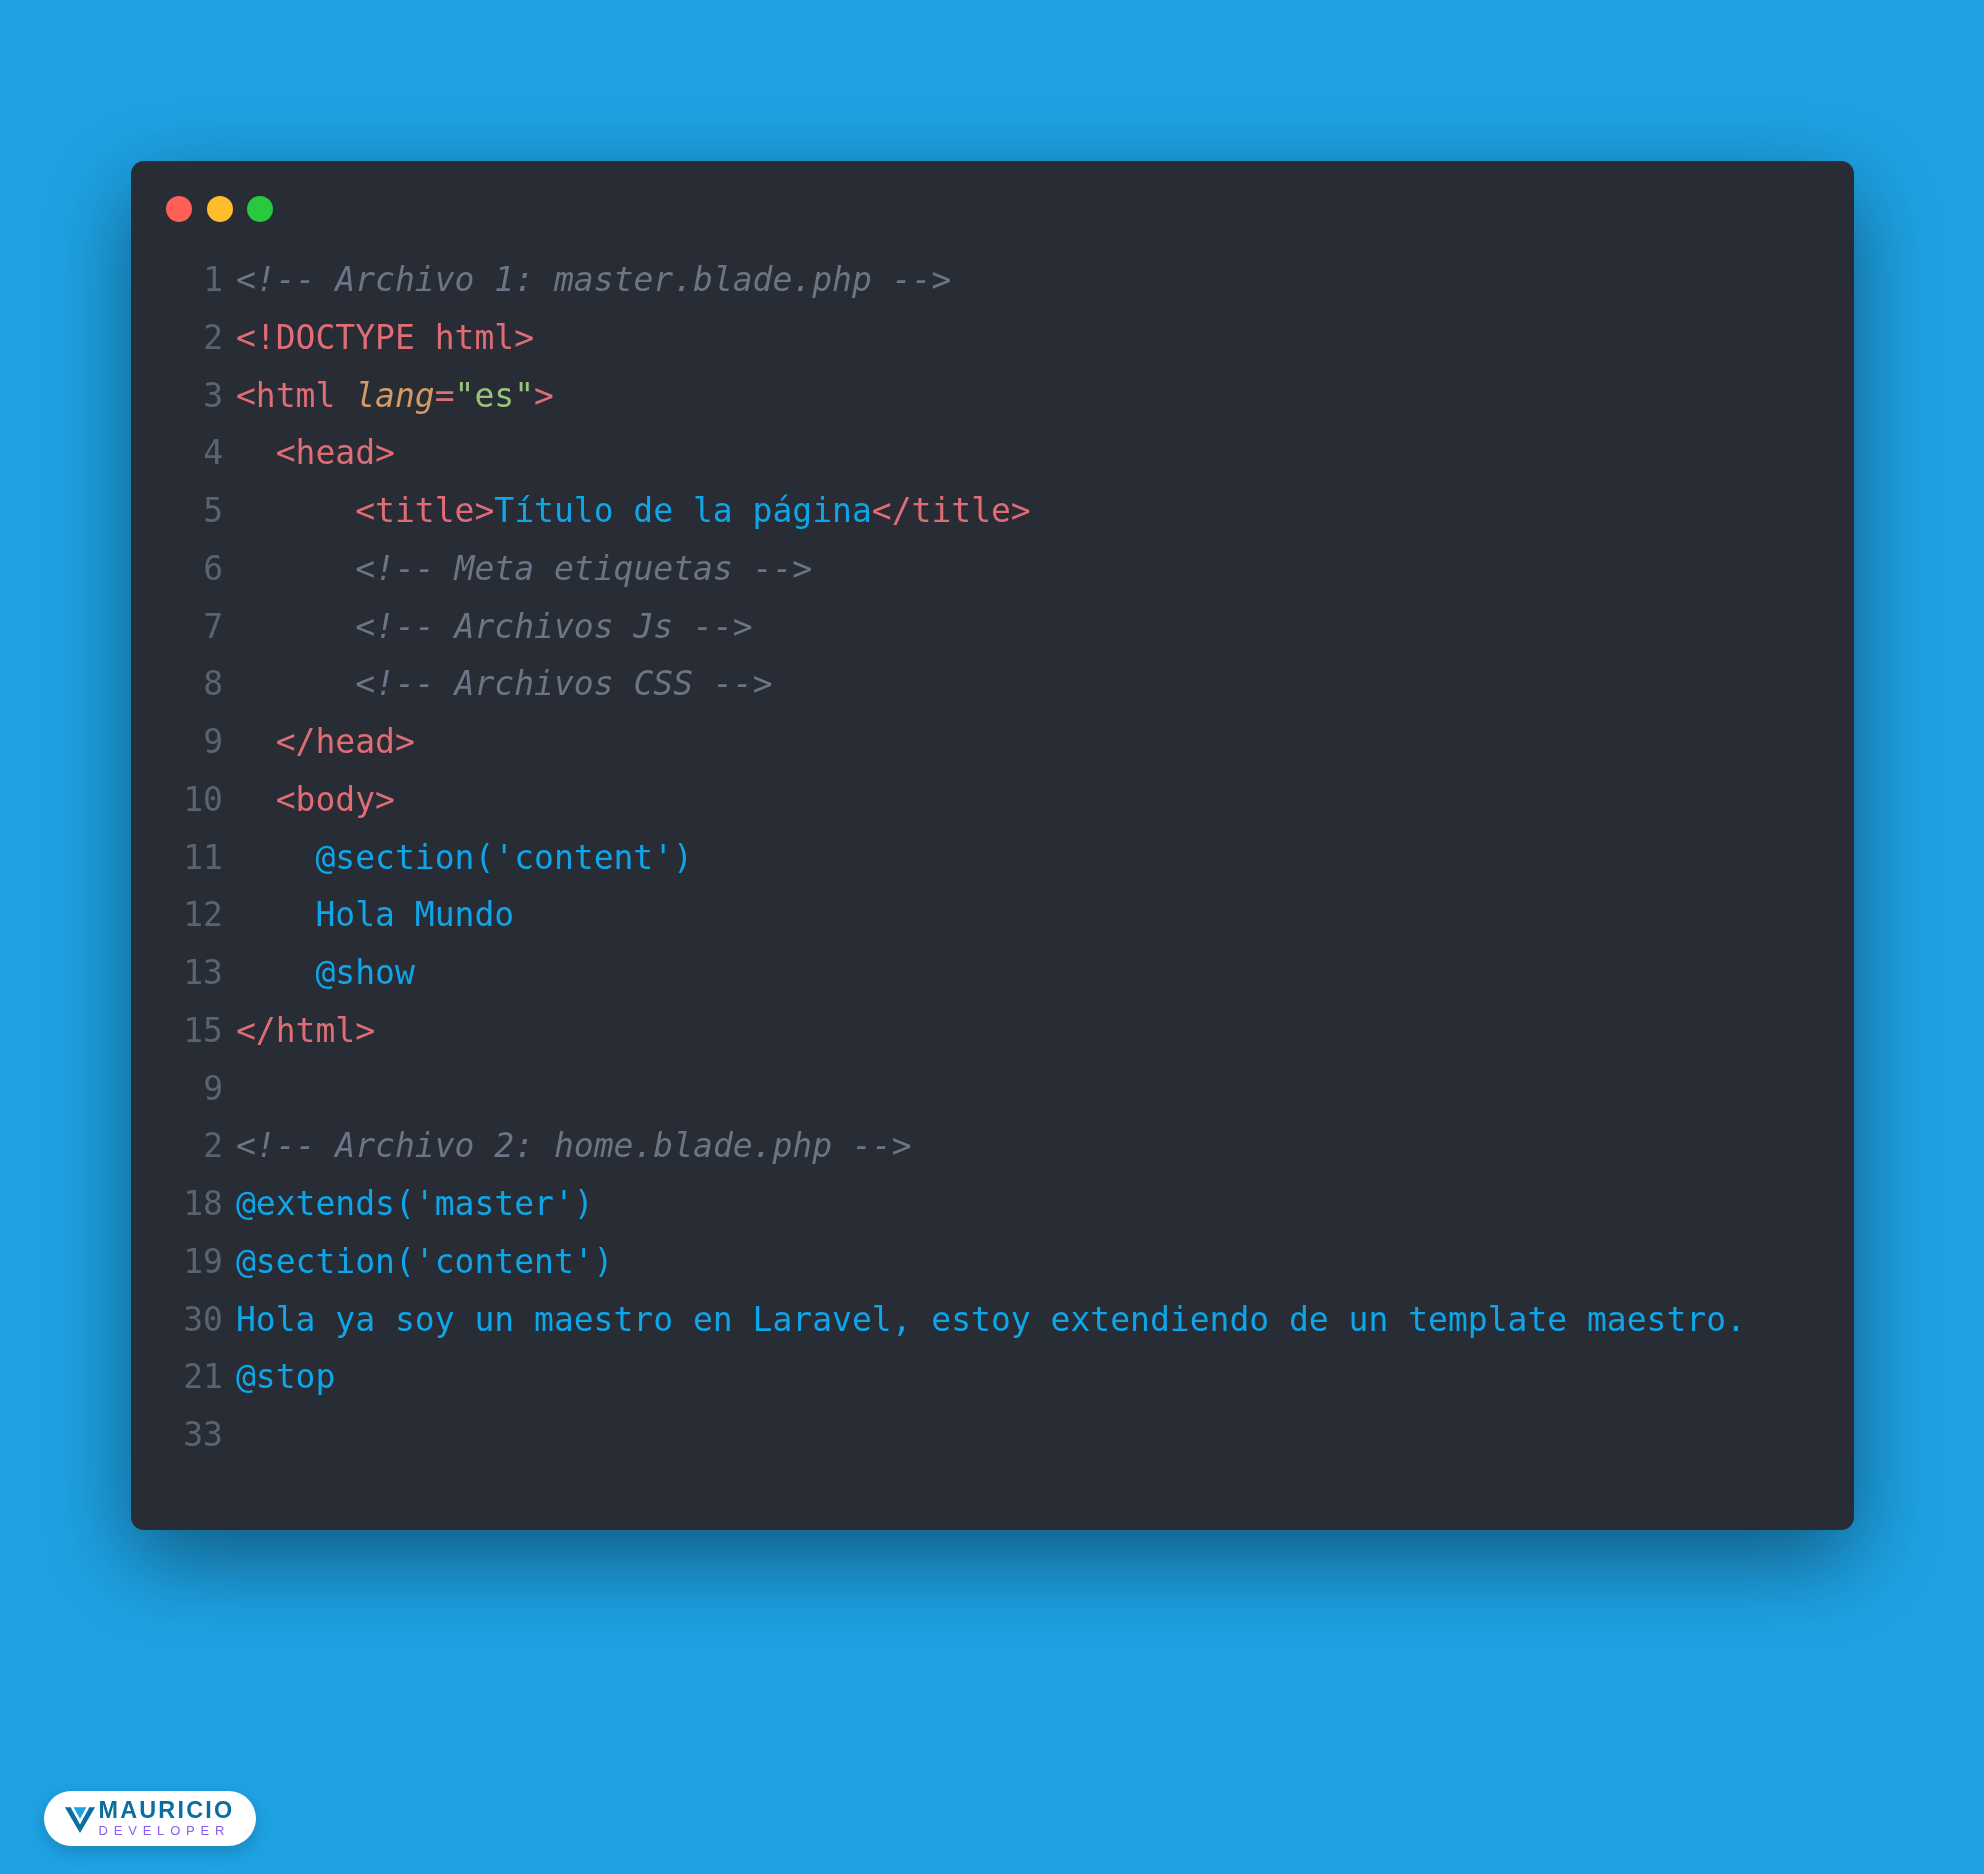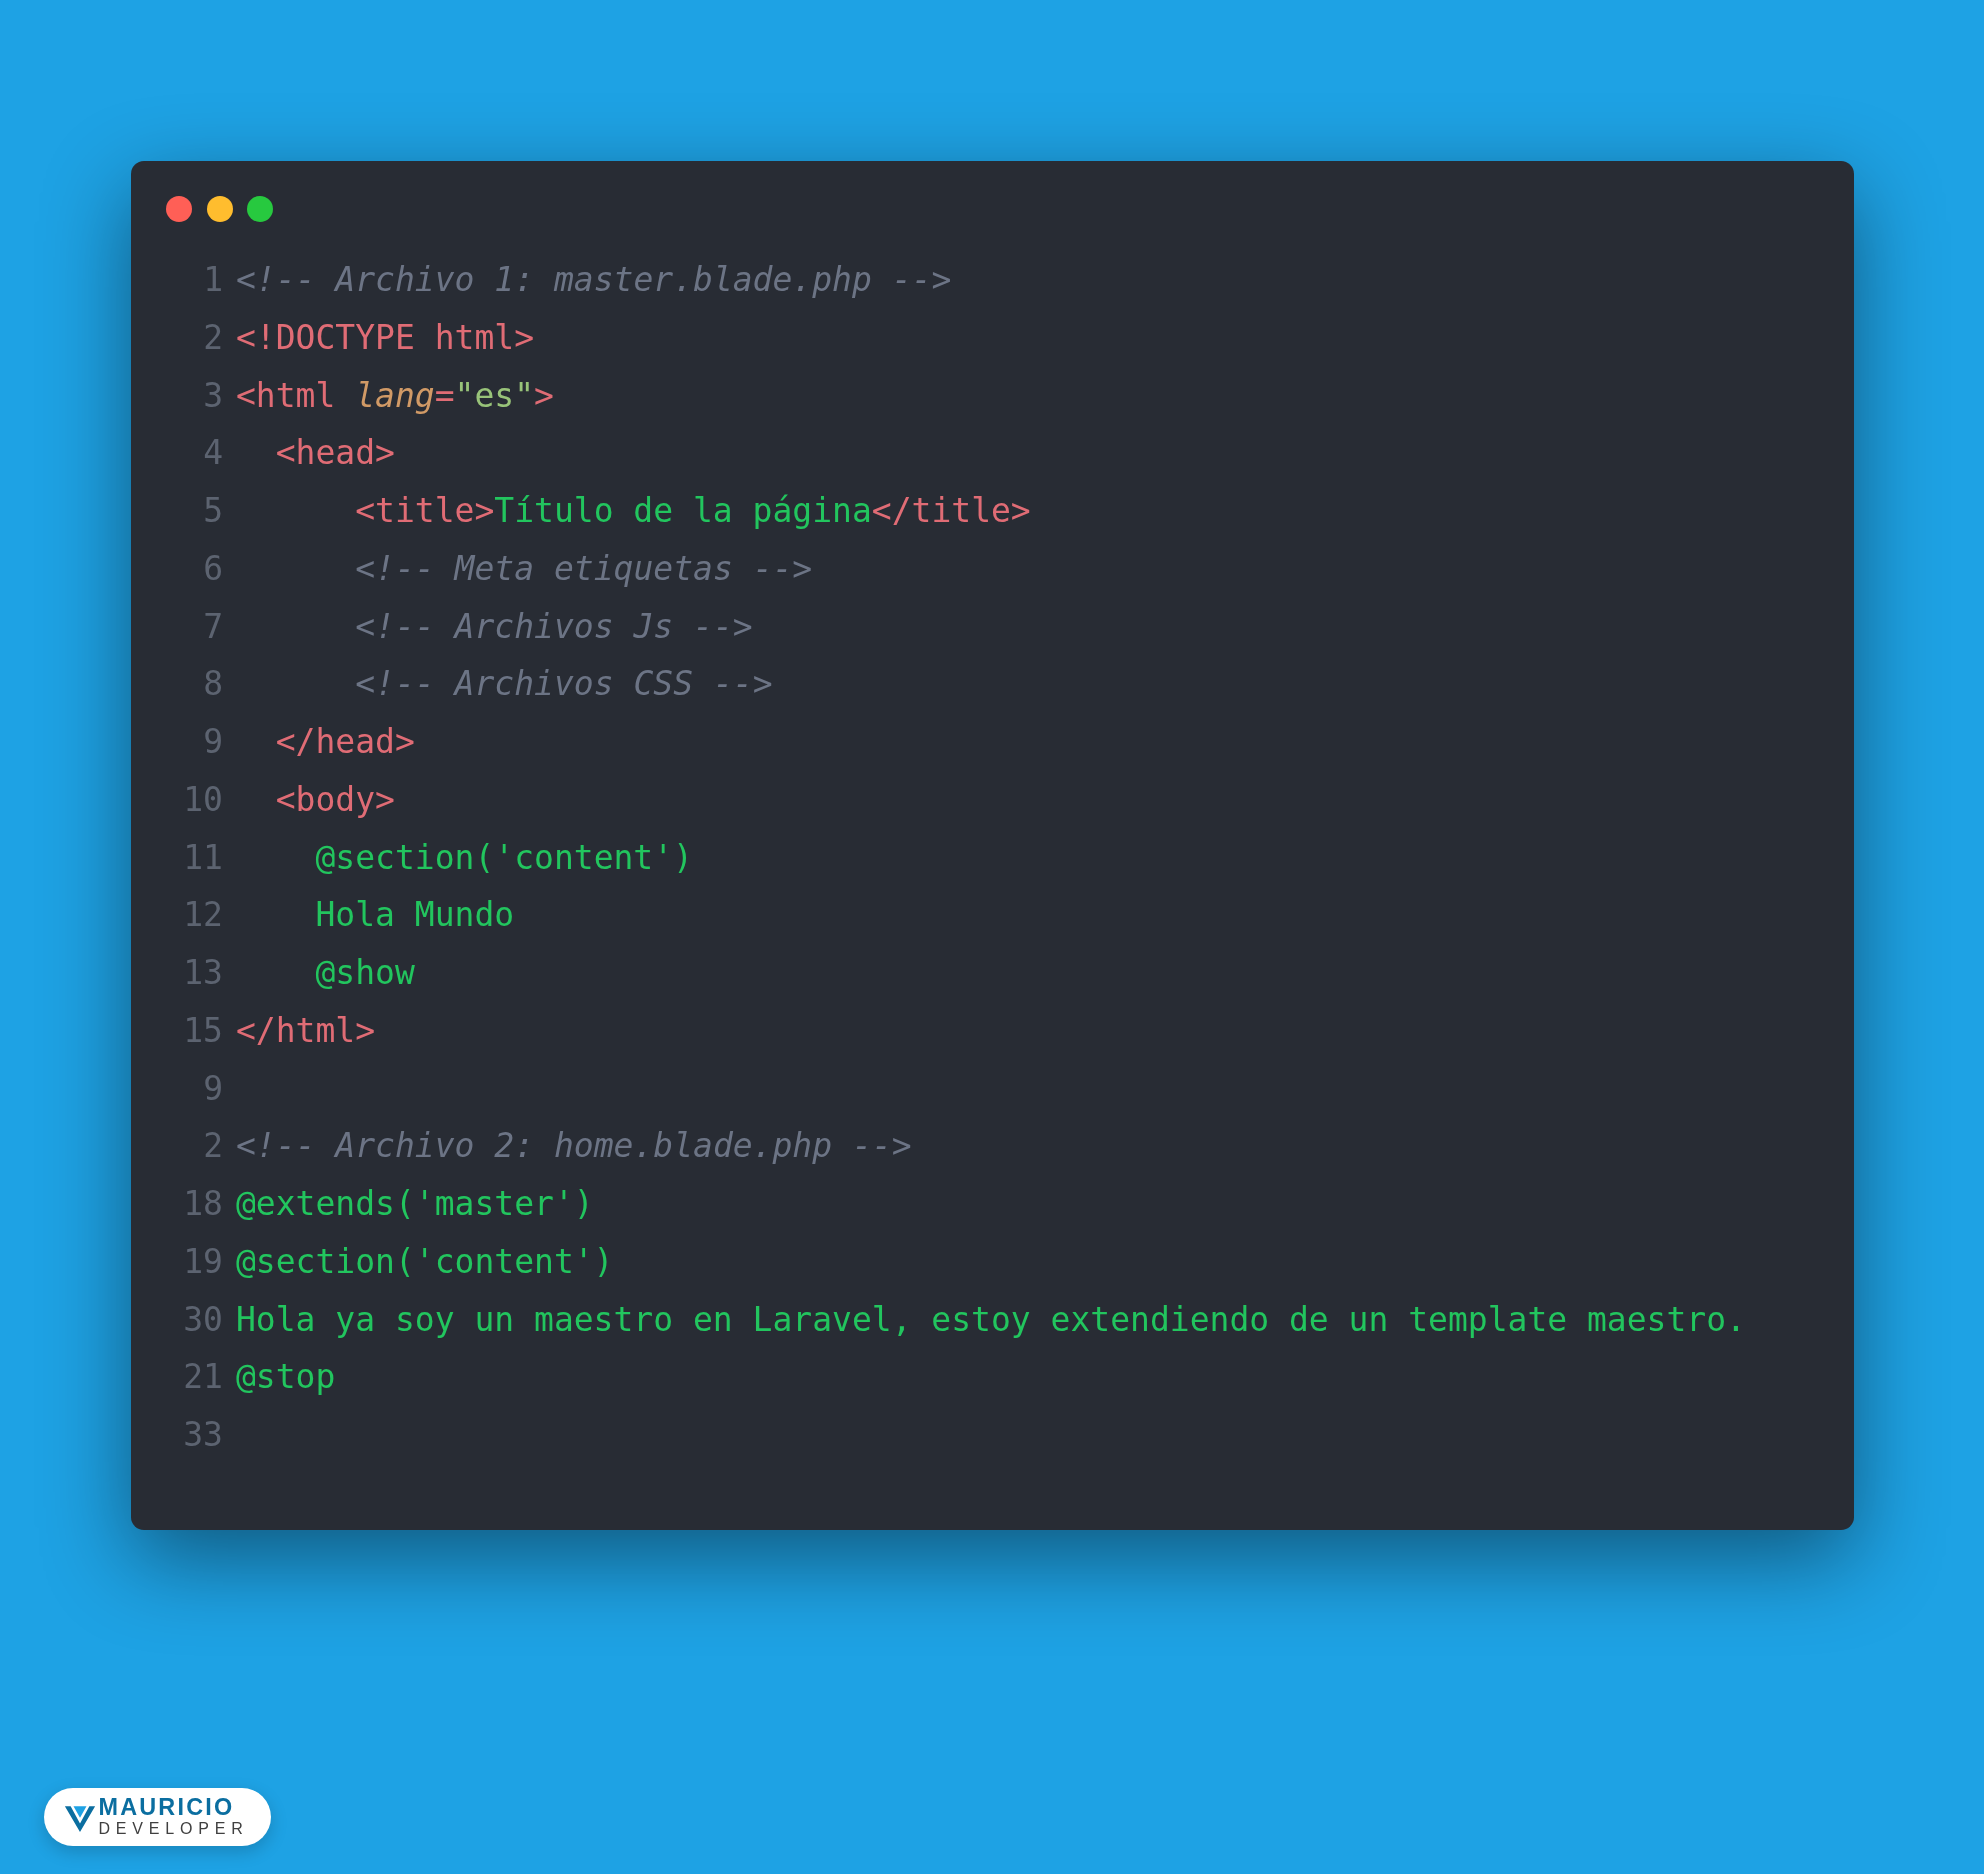--- a/index.html
+++ b/index.html
@@ -58,21 +58,21 @@
   .content {
     white-space: pre-wrap;
     word-break: break-word;
     flex: 1;
     color: #abb2bf;
   }
   .comment { color: #6c7485; font-style: italic; }
   .tag { color: #e06c75; margin-top: 38px; }
   .attr { color: #d19a66; font-style: italic; }
   .str { color: #98c379; }
-  .plain { color: #22c55e; }
+  .plain { color: #0ea5e9; }
 
   .footer {
     position: absolute;
     bottom: 28px;
     left: 44px;
   }
   .badge {
     background: #ffffff;
     border-radius: 32px;
     padding: 8.8px 22px 8.8px 17.5px;
@@ -93,22 +93,22 @@
     font-family: Arial, Helvetica, sans-serif;
     font-weight: 900;
     letter-spacing: 2.2px;
     font-size: 23.4px;
     color: #0b6ea0;
   }
   .badge-sub {
     font-family: Arial, Helvetica, sans-serif;
     font-weight: 400;
     letter-spacing: 5.8px;
-    font-size: 16px;
-    color: #404040;
+    font-size: 13px;
+    color: #8b5cf6;
     margin-top: 1.5px;
   }
 </style>
 </head>
 <body>
 
 <div class="wrapper">
   <div class="window">
     <div class="titlebar">
       <div class="dot red"></div>

